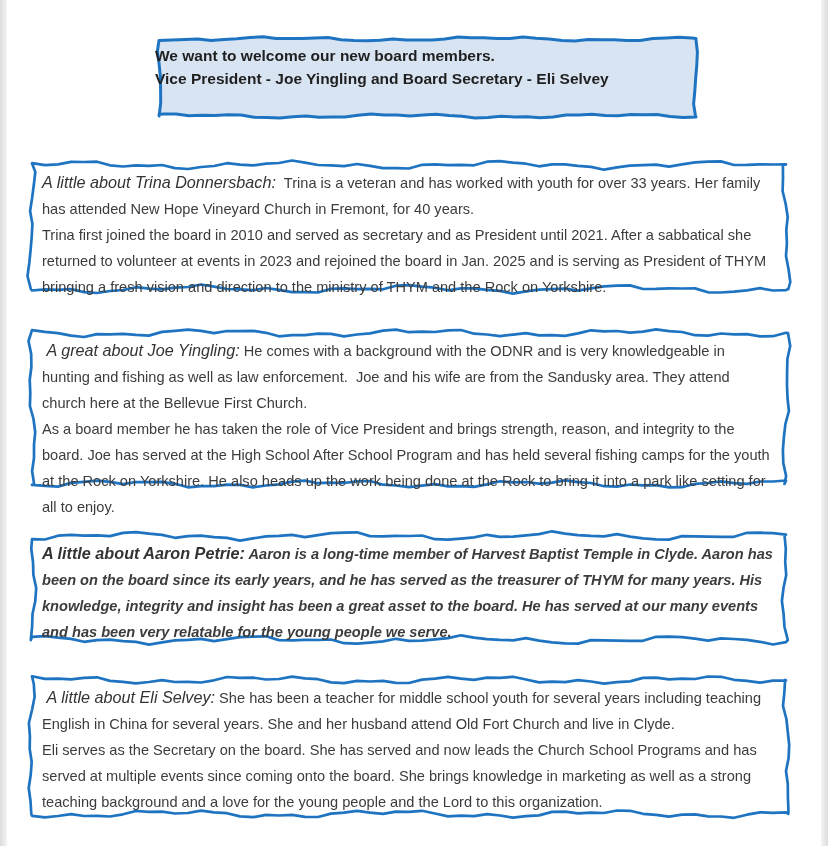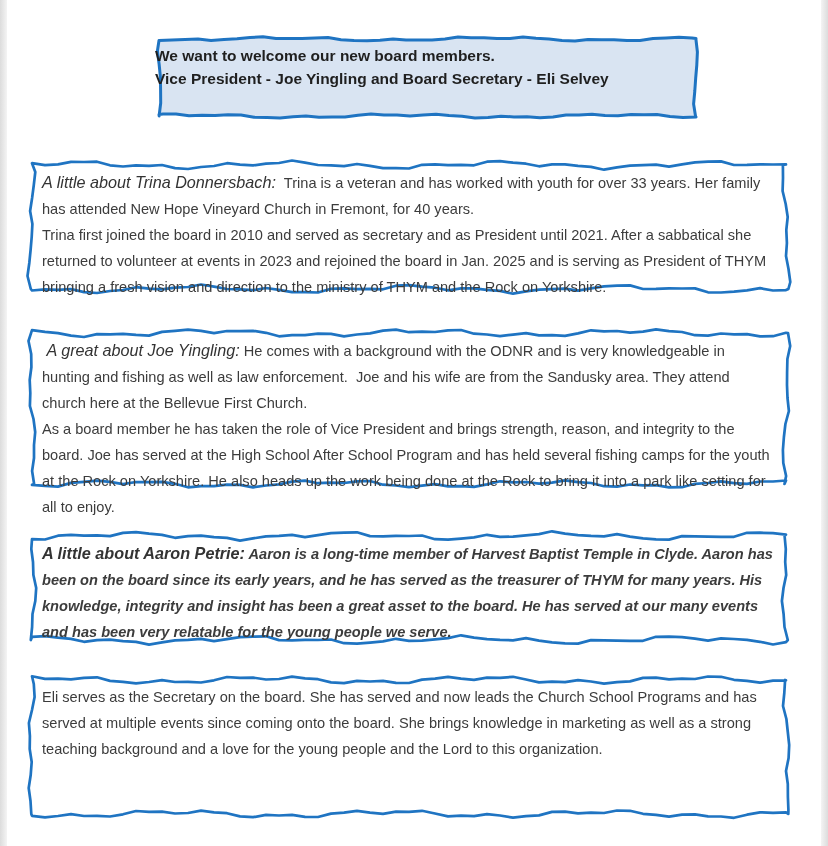--- a/index.html
+++ b/index.html
@@ -70,15 +70,16 @@
   <div class="bio-text">
       <p><span class="lead">A little about Aaron Petrie:</span><span> Aaron is a long-time member of Harvest Baptist Temple in Clyde. Aaron has been on the board since its early years, and he has served as the treasurer of THYM for many years. His knowledge, integrity and insight has been a great asset to the board. He has served at our many events and has been very relatable for the young people we serve.</span></p>
     </div>
 </section>
 
 <section class="hand-box bio bio-eli">
   <svg class="sketch" aria-hidden="true" viewBox="0 0 762 142">
       <path d="M4.0,0.2 L 17.0,2.9 L 30.0,2.6 L 43.0,3.3 L 56.0,1.9 L 69.0,1.3 L 82.0,4.9 L 95.0,5.8 L 108.0,7.4 L 121.0,6.0 L 134.0,4.1 L 147.0,6.0 L 160.0,5.8 L 173.0,6.5 L 186.0,4.3 L 199.0,1.0 L 212.0,1.8 L 225.0,1.6 L 238.0,3.5 L 251.0,3.0 L 264.0,0.7 L 277.0,2.4 L 290.0,3.2 L 303.0,6.4 L 316.0,7.2 L 329.0,4.9 L 342.0,5.5 L 355.0,4.9 L 368.0,6.9 L 381.0,7.0 L 394.0,3.6 L 407.0,2.7 L 420.0,0.9 L 433.0,2.6 L 446.0,3.8 L 459.0,1.7 L 472.0,1.8 L 485.0,0.8 L 498.0,3.5 L 511.0,6.4 L 524.0,5.7 L 537.0,6.1 L 550.0,4.2 L 563.0,5.5 L 576.0,7.6 L 589.0,6.1 L 602.0,5.4 L 615.0,1.9 L 628.0,1.6 L 641.0,3.4 L 654.0,2.6 L 667.0,3.0 L 680.0,0.5 L 693.0,0.8 L 706.0,3.8 L 719.0,4.8 L 732.0,6.7 L 745.0,4.7 L 758.0,4.3 L 757.1,4.0 L 756.3,17.0 L 755.0,30.0 L 758.4,43.0 L 759.8,56.0 L 761.2,69.0 L 760.6,82.0 L 758.0,95.0 L 759.8,108.0 L 759.9,121.0 L 760.4,134.0 L 760.3,138.0 L 758.0,136.4 L 745.0,136.8 L 732.0,136.3 L 719.0,138.7 L 706.0,141.8 L 693.0,140.5 L 680.0,140.4 L 667.0,138.3 L 654.0,138.7 L 641.0,140.7 L 628.0,138.8 L 615.0,137.8 L 602.0,134.8 L 589.0,134.5 L 576.0,137.0 L 563.0,136.6 L 550.0,137.4 L 537.0,135.6 L 524.0,135.9 L 511.0,139.4 L 498.0,140.1 L 485.0,141.6 L 472.0,139.5 L 459.0,138.2 L 446.0,140.1 L 433.0,139.7 L 420.0,140.4 L 407.0,137.5 L 394.0,134.8 L 381.0,135.8 L 368.0,135.7 L 355.0,137.8 L 342.0,136.6 L 329.0,134.9 L 316.0,136.7 L 303.0,137.6 L 290.0,141.0 L 277.0,140.9 L 264.0,138.9 L 251.0,139.5 L 238.0,138.9 L 225.0,141.2 L 212.0,140.4 L 199.0,137.2 L 186.0,136.4 L 173.0,134.7 L 160.0,137.0 L 147.0,137.5 L 134.0,135.6 L 121.0,135.8 L 108.0,135.0 L 95.0,138.3 L 82.0,140.5 L 69.0,139.8 L 56.0,140.0 L 43.0,138.1 L 30.0,140.0 L 17.0,141.4 L 4.0,139.8 L 3.3,138.0 L 2.5,125.0 L 0.7,112.0 L 2.7,99.0 L 3.7,86.0 L 1.7,73.0 L 1.9,60.0 L 0.9,47.0 L 4.0,34.0 L 6.6,21.0 L 5.8,8.0 Z" fill="#ffffff" stroke="#1f74c2" stroke-width="2.7" stroke-linejoin="round" stroke-linecap="round"></path>
     </svg>
   <div class="bio-text">
+      <p><span class="lead"> A little about Eli Selvey:</span><span> She has been a teacher for middle school youth for several years including teaching English in China for several years. She and her husband attend Old Fort Church and live in Clyde.</span></p>
       <p>Eli serves as the Secretary on the board. She has served and now leads the Church School Programs and has served at multiple events since coming onto the board. She brings knowledge in marketing as well as a strong teaching background and a love for the young people and the Lord to this organization.</p>
     </div>
 </section>
 
 </body></html>

